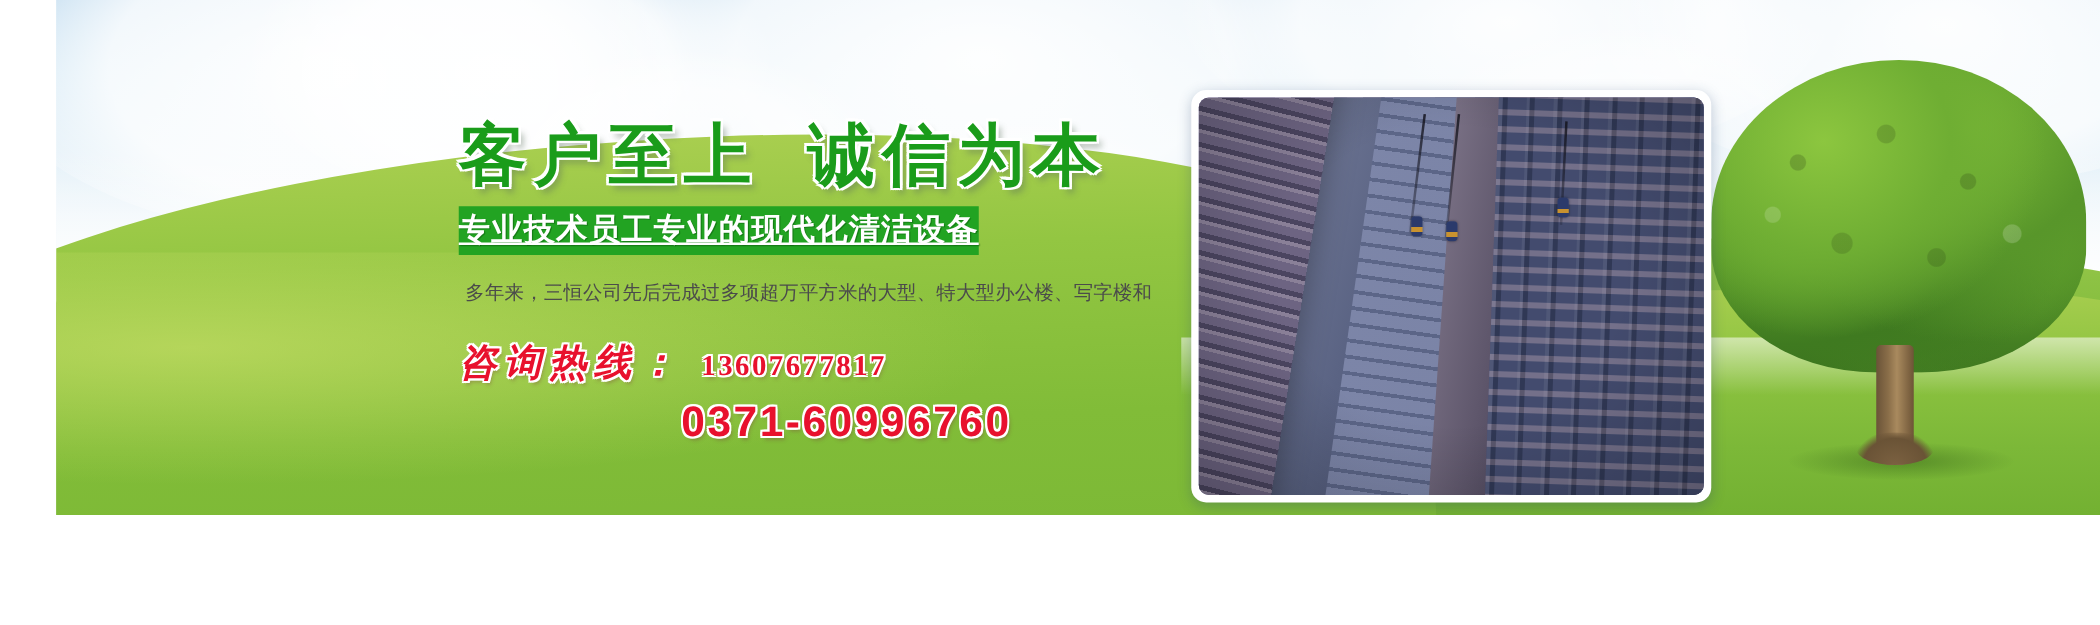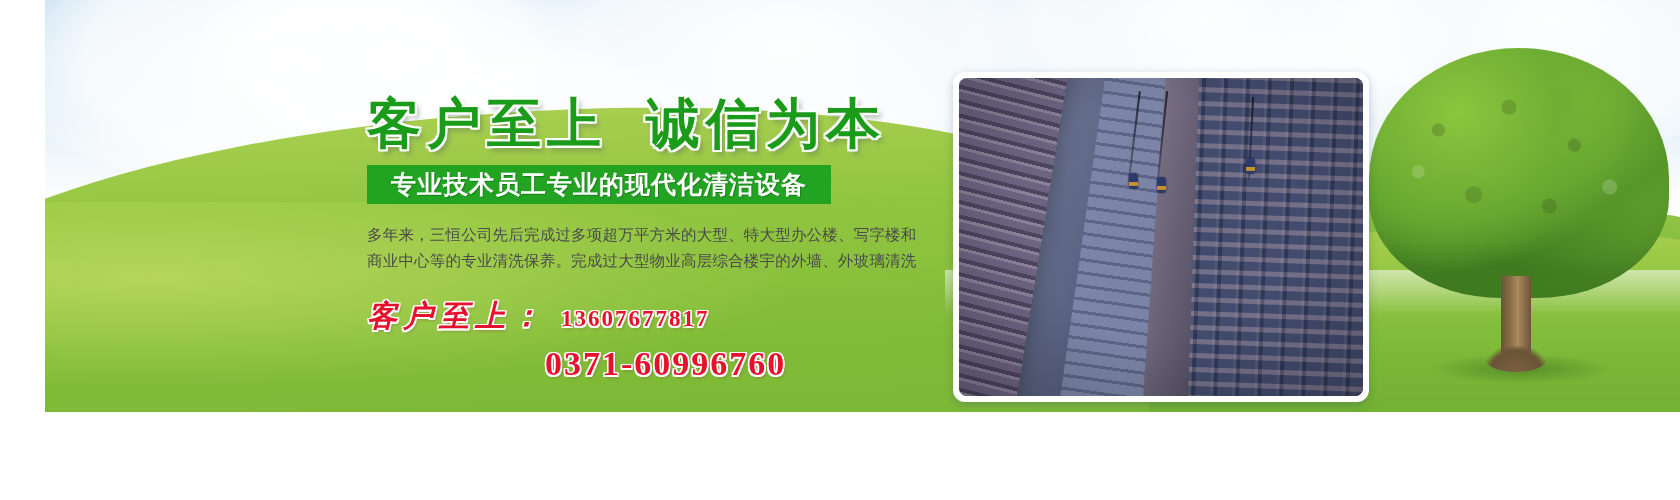--- a/index.html
+++ b/index.html
@@ -231,38 +231,40 @@
     white-space: pre;
     text-shadow:
       2px 0 0 #ffffff, -2px 0 0 #ffffff, 0 2px 0 #ffffff, 0 -2px 0 #ffffff,
       2px 2px 0 #ffffff, -2px 2px 0 #ffffff, 2px -2px 0 #ffffff, -2px -2px 0 #ffffff,
       4px 5px 5px rgba(90,110,90,0.45);
   }
 
   .subbar {
     display: inline-block;
     margin-top: 12px;
-    padding: 5px 24px 6px;
+    padding: 5px 0 6px;
     background: #22a322;
     color: #ffffff;
     font-size: 25px;
     font-weight: bold;
     letter-spacing: 1px;
     line-height: 1.15;
     white-space: nowrap;
     text-shadow: 1px 1px 0 rgba(0,60,0,0.35);
+    text-decoration: underline;
   }
 
   .paragraph {
     margin: 18px 0 0 0;
     width: 560px;
     color: #4b4b4b;
     font-size: 15.5px;
     line-height: 26px;
     letter-spacing: .2px;
+    text-align: center;
   }
   .paragraph p { margin: 0; }
 
   .hotline {
     margin-top: 22px;
     font-family: "Liberation Serif", "DejaVu Serif", serif;
     color: #e8112d;
     font-weight: bold;
     white-space: nowrap;
   }
@@ -280,21 +282,21 @@
     letter-spacing: 2px;
     margin-left: 14px;
     text-shadow:
       1.5px 0 0 #fff, -1.5px 0 0 #fff, 0 1.5px 0 #fff, 0 -1.5px 0 #fff,
       1.5px 1.5px 0 #fff, -1.5px 1.5px 0 #fff, 1.5px -1.5px 0 #fff, -1.5px -1.5px 0 #fff,
       2px 3px 3px rgba(120,60,60,0.35);
   }
   .hotline-2 {
     margin-top: 8px;
     padding-left: 178px;
-    font-family: Liberation Serif, serif;
+    font-family: Liberation Sans, sans-serif;
     color: #e8112d;
     font-weight: bold;
     font-size: 34px;
     letter-spacing: 2px;
     white-space: nowrap;
     text-shadow:
       1.5px 0 0 #fff, -1.5px 0 0 #fff, 0 1.5px 0 #fff, 0 -1.5px 0 #fff,
       1.5px 1.5px 0 #fff, -1.5px 1.5px 0 #fff, 1.5px -1.5px 0 #fff, -1.5px -1.5px 0 #fff,
       2px 3px 3px rgba(120,60,60,0.35);
   }
@@ -347,22 +349,21 @@
   </div>
 
   <div class="copy">
 
     <h1 class="headline">客户至上  诚信为本</h1>
 
     <div class="subbar">专业技术员工专业的现代化清洁设备</div>
 
     <div class="paragraph">
       <p>多年来，三恒公司先后完成过多项超万平方米的大型、特大型办公楼、写字楼和</p>
-      <p>商业中心等的专业清洗保养。完成过大型物业高层综合楼宇的外墙、外玻璃清洗</p>
     </div>
 
     <div class="hotline">
-      <span class="label">客户至上：</span><span class="num">13607677817</span>
+      <span class="label">咨询热线：</span><span class="num">13607677817</span>
     </div>
     <div class="hotline-2">0371-60996760</div>
 
   </div>
 </div>
 
 </body></html>

